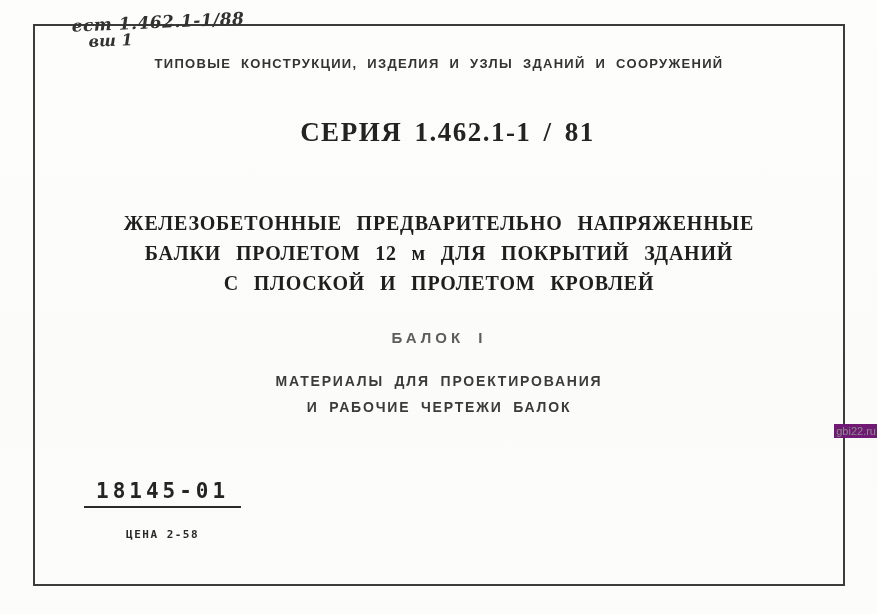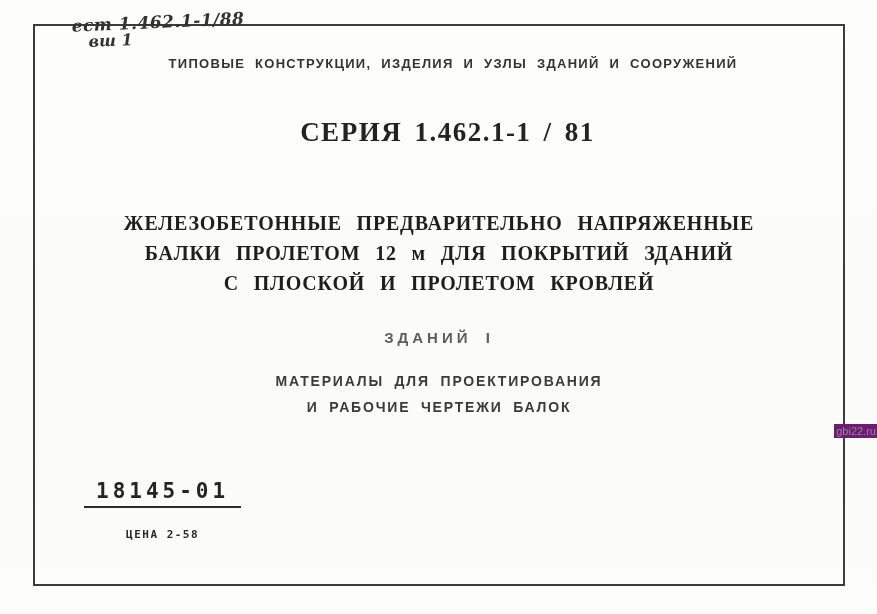--- a/index.html
+++ b/index.html
@@ -46,21 +46,20 @@
     text-align: center;
     white-space: nowrap;
   }
   .header-line {
     top: 56px;
     font-size: 13px;
     font-weight: 700;
     letter-spacing: 1.3px;
     word-spacing: 5px;
     color: #333333;
-    margin-left: 14px;
   }
   .series-title {
     top: 117px;
     font-family: "Liberation Serif", serif;
     font-weight: 700;
     font-size: 27px;
     letter-spacing: 1.5px;
     word-spacing: 4px;
     color: #232323;
     padding-left: 17px;
@@ -145,21 +144,21 @@
 <div class="row header-line">ТИПОВЫЕ КОНСТРУКЦИИ, ИЗДЕЛИЯ И УЗЛЫ ЗДАНИЙ И СООРУЖЕНИЙ</div>
 
 <div class="row series-title">СЕРИЯ 1.462.1-1 / 81</div>
 
 <div class="row main-title">
   <div>ЖЕЛЕЗОБЕТОННЫЕ ПРЕДВАРИТЕЛЬНО НАПРЯЖЕННЫЕ</div>
   <div>БАЛКИ ПРОЛЕТОМ 12 м ДЛЯ ПОКРЫТИЙ ЗДАНИЙ</div>
   <div>С ПЛОСКОЙ И ПРОЛЕТОМ КРОВЛЕЙ</div>
 </div>
 
-<div class="row issue">ЗДАНИЙ I</div>
+<div class="row issue">БАЛОК I</div>
 
 <div class="row subtitle">
   <div>МАТЕРИАЛЫ ДЛЯ ПРОЕКТИРОВАНИЯ</div>
   <div>И РАБОЧИЕ ЧЕРТЕЖИ БАЛОК</div>
 </div>
 
 <div class="catalog">
   <div class="catalog-number">18145-01</div>
   <div class="catalog-price">цена 2-58</div>
 </div>

